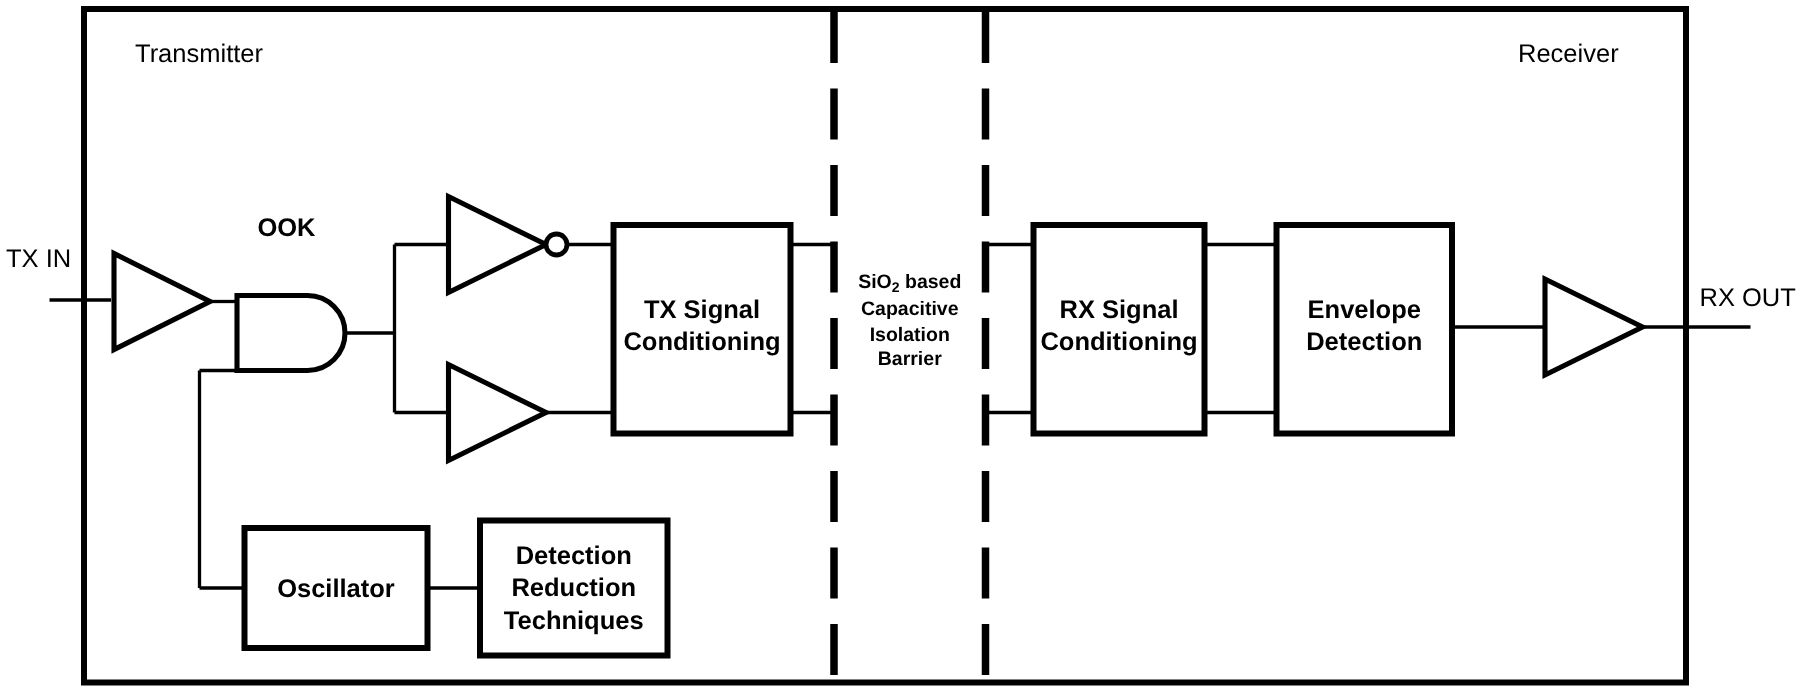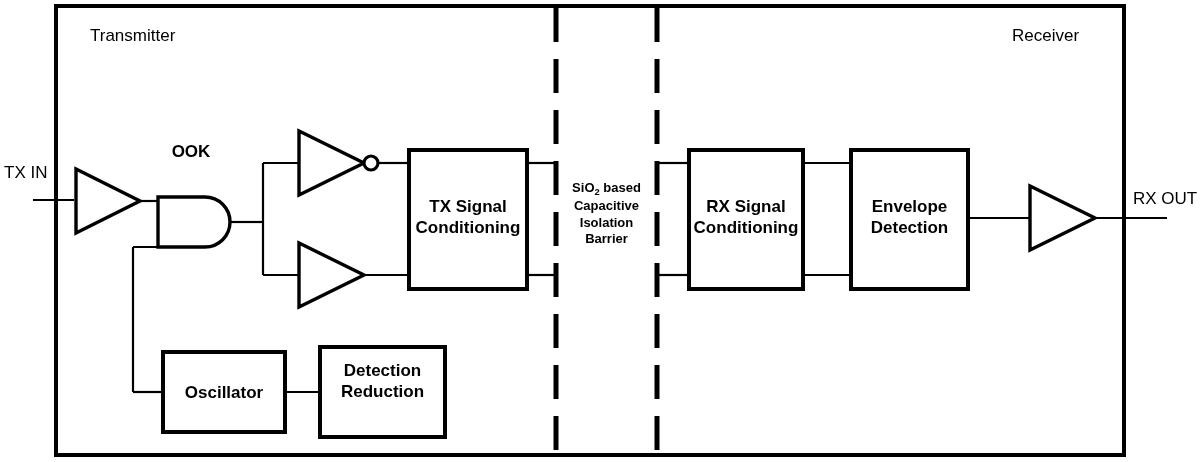--- a/index.html
+++ b/index.html
@@ -135,15 +135,16 @@
     <div>Detection</div>
   </div>
 
   <div class="lbl t-block multi" style="left:163px; top:382px; width:122px;">
     <div>Oscillator</div>
   </div>
 
   <div class="lbl t-block multi" style="left:320px; top:360px; width:125px;">
     <div>Detection</div>
     <div>Reduction</div>
+    <div>Techniques</div>
   </div>
 
 </div>
 
 </body></html>

